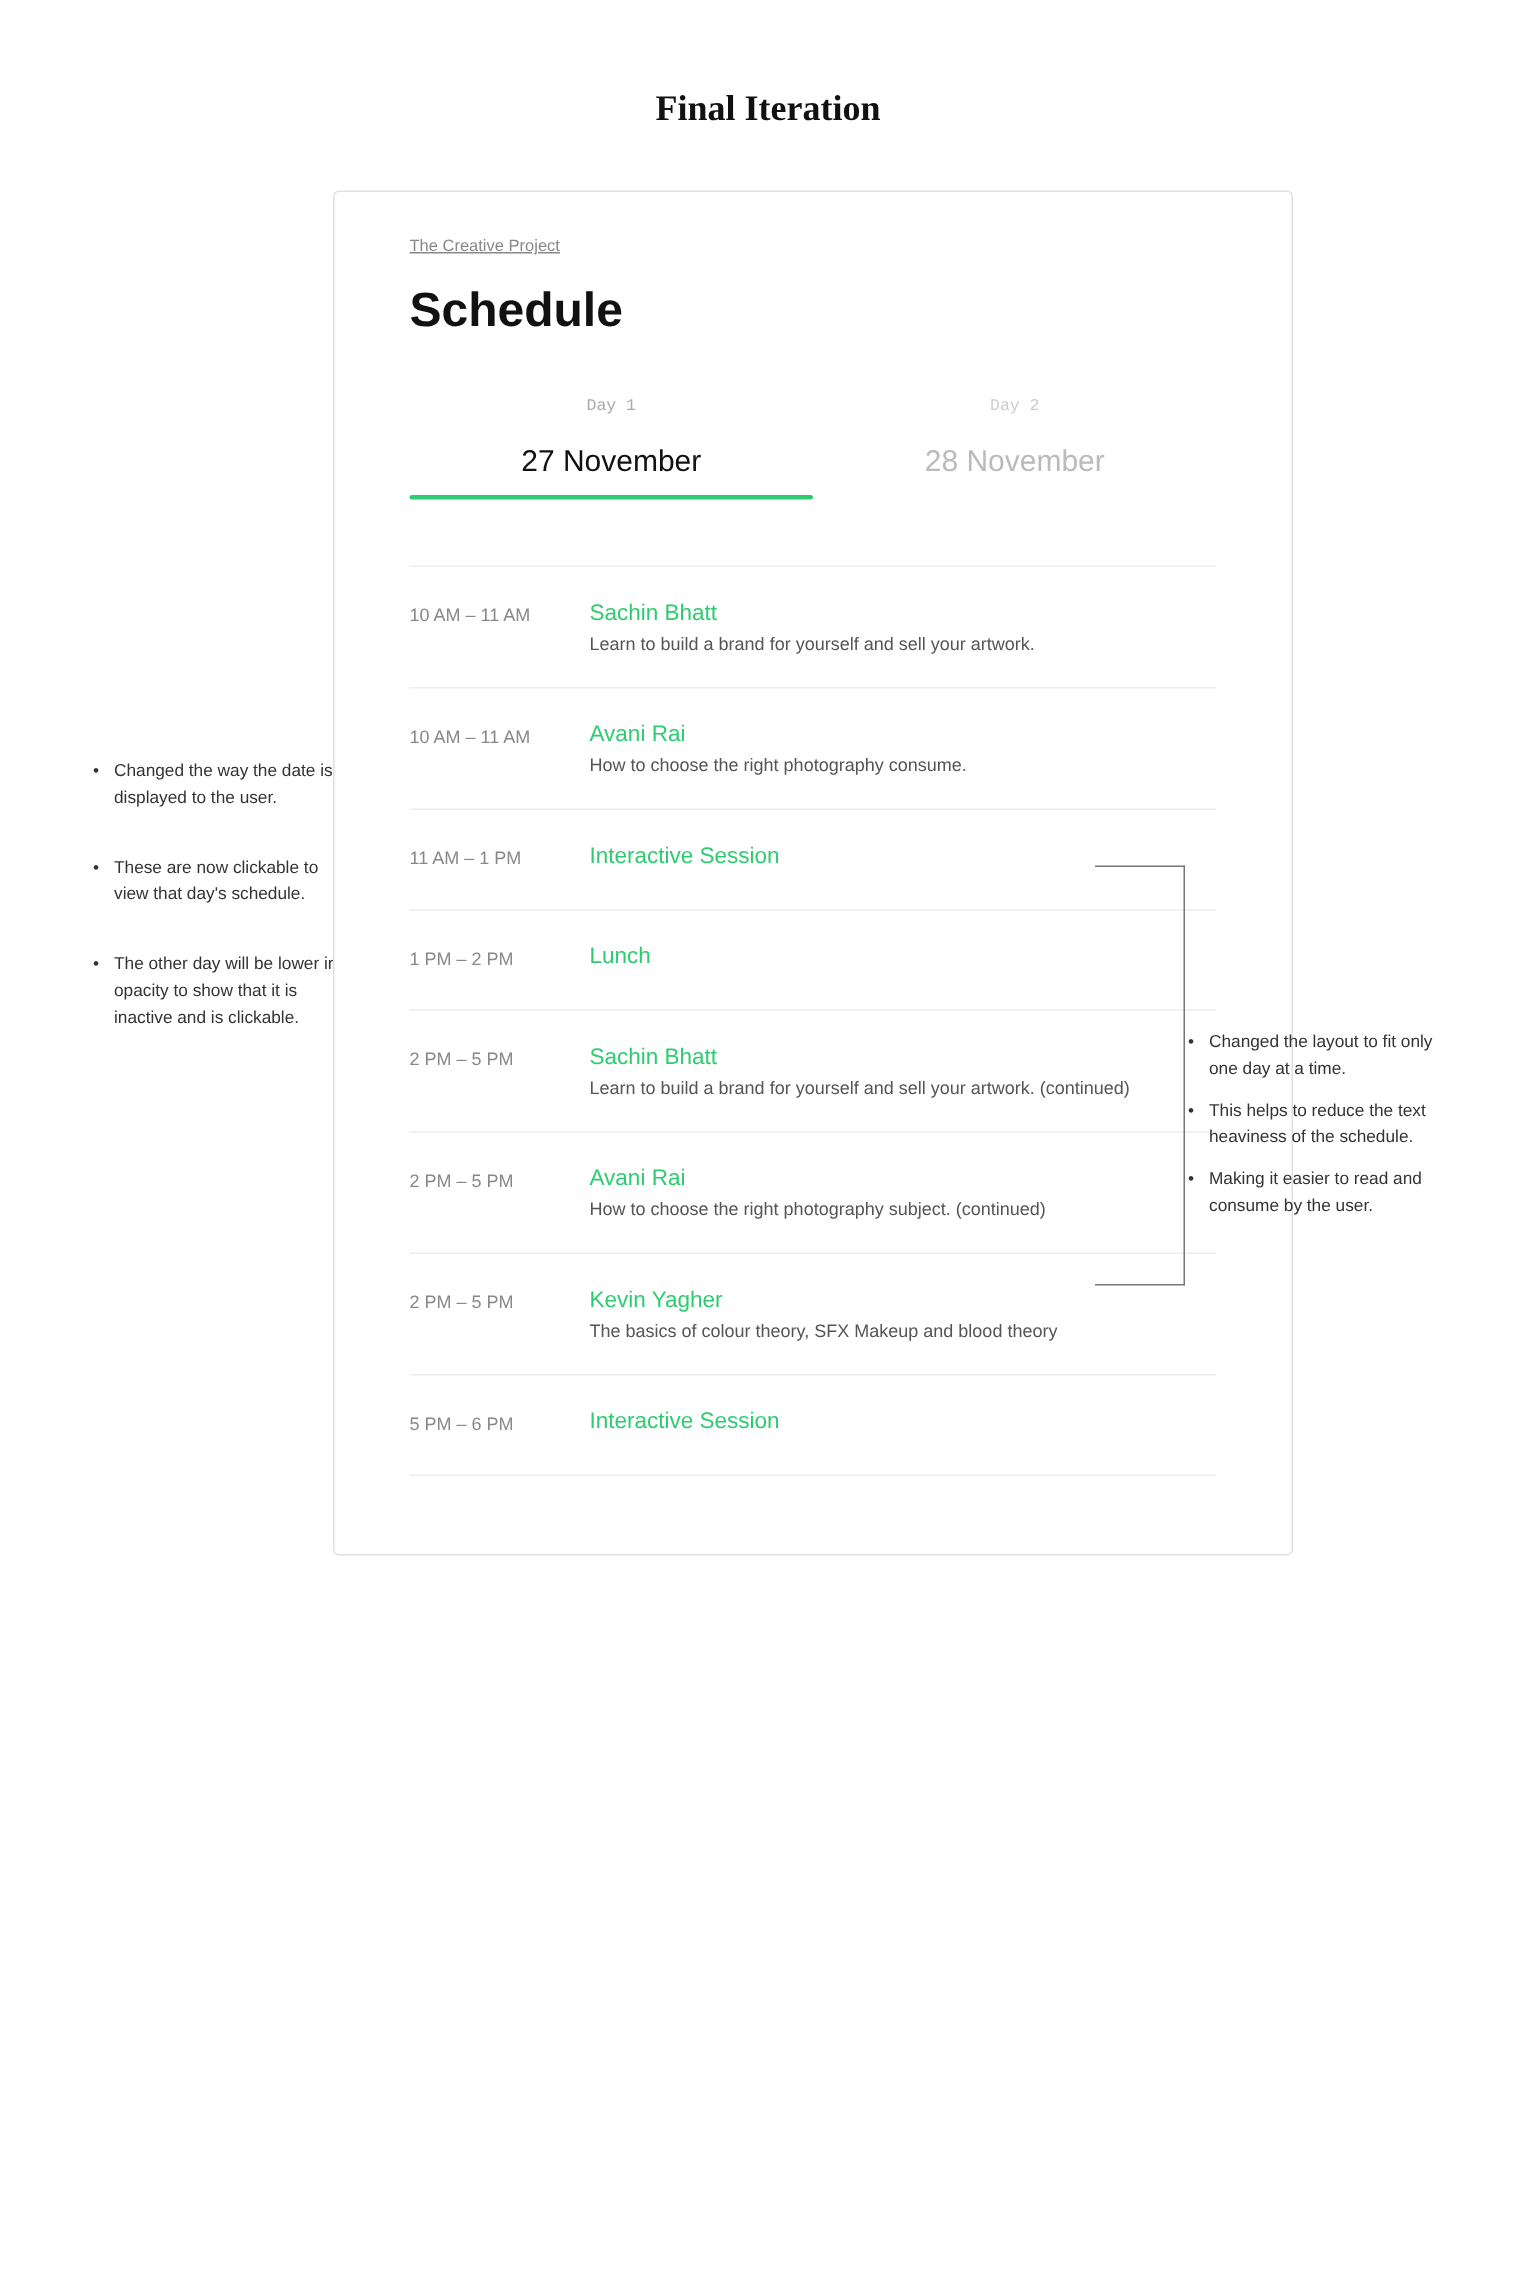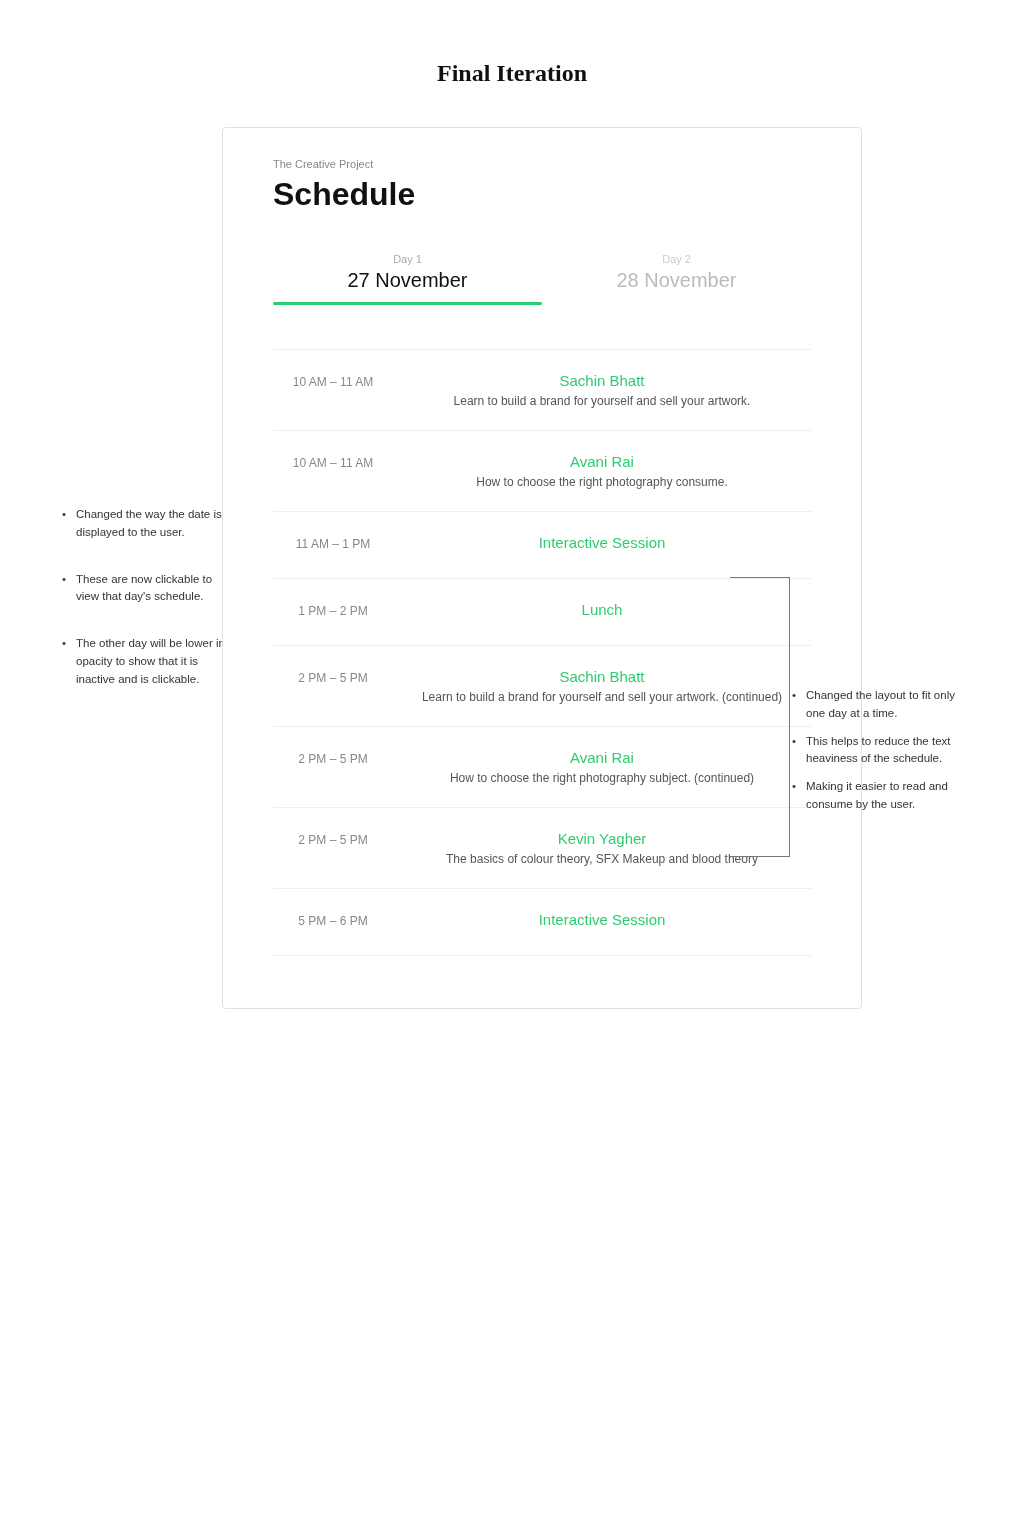--- a/index.html
+++ b/index.html
@@ -31,21 +31,22 @@
       margin-left: 60px;
     }
 
     .card-header {
       padding: 30px 50px 20px 50px;
     }
 
     .card-subtitle {
       font-size: 11px;
       color: #888;
-      margin-bottom: 6px;
+      margin-bottom: 18px;
+      text-decoration: underline;
     }
 
     .card-title {
       font-size: 32px;
       font-weight: 700;
       color: #111;
     }
 
     
     .day-tabs {
@@ -58,21 +59,22 @@
     .day-tab {
       flex: 1;
       text-align: center;
       cursor: pointer;
       padding-bottom: 12px;
     }
 
     .day-tab-label {
       font-size: 11px;
       color: #aaa;
-      margin-bottom: 4px;
+      margin-bottom: 20px;
+      font-family: Liberation Mono, monospace;
     }
 
     .day-tab-date {
       font-size: 20px;
       font-weight: 400;
       color: #111;
     }
 
     .day-tab.active .day-tab-date {
       color: #111;
@@ -94,21 +96,20 @@
       border-radius: 2px;
     }
 
     .day-tab.inactive .tab-underline {
       background: transparent;
     }
 
     
     .schedule-items {
       padding: 12px 50px;
-      text-align: center;
     }
 
     .schedule-row {
       display: flex;
       align-items: flex-start;
       padding: 22px 0;
       border-bottom: 1px solid #eee;
     }
 
     .schedule-row:first-child {

